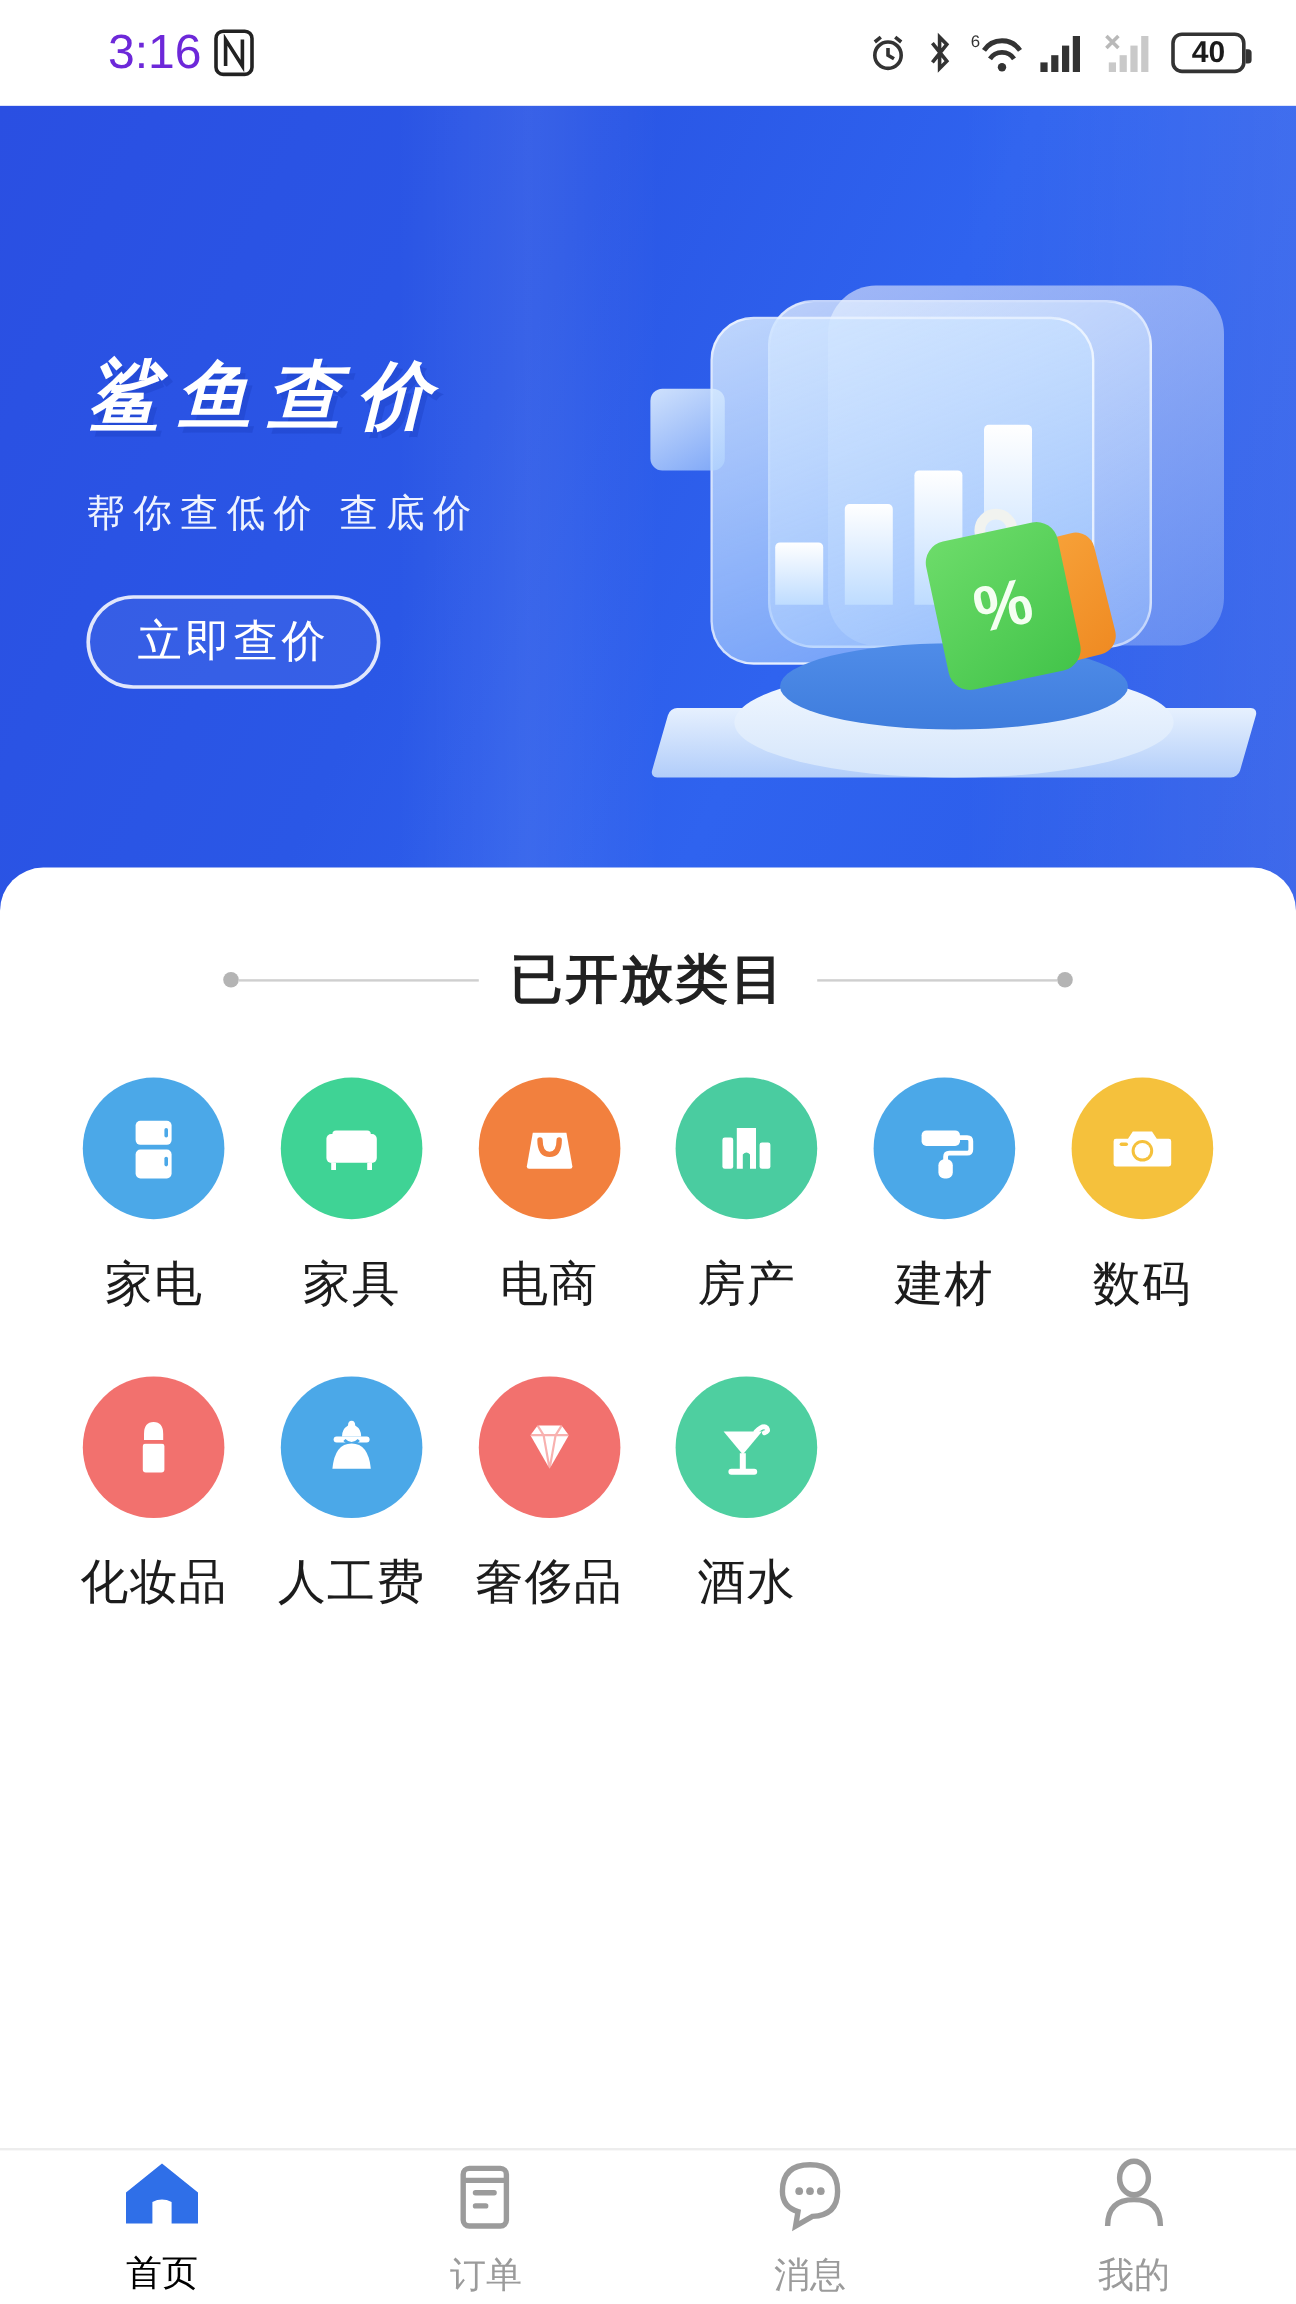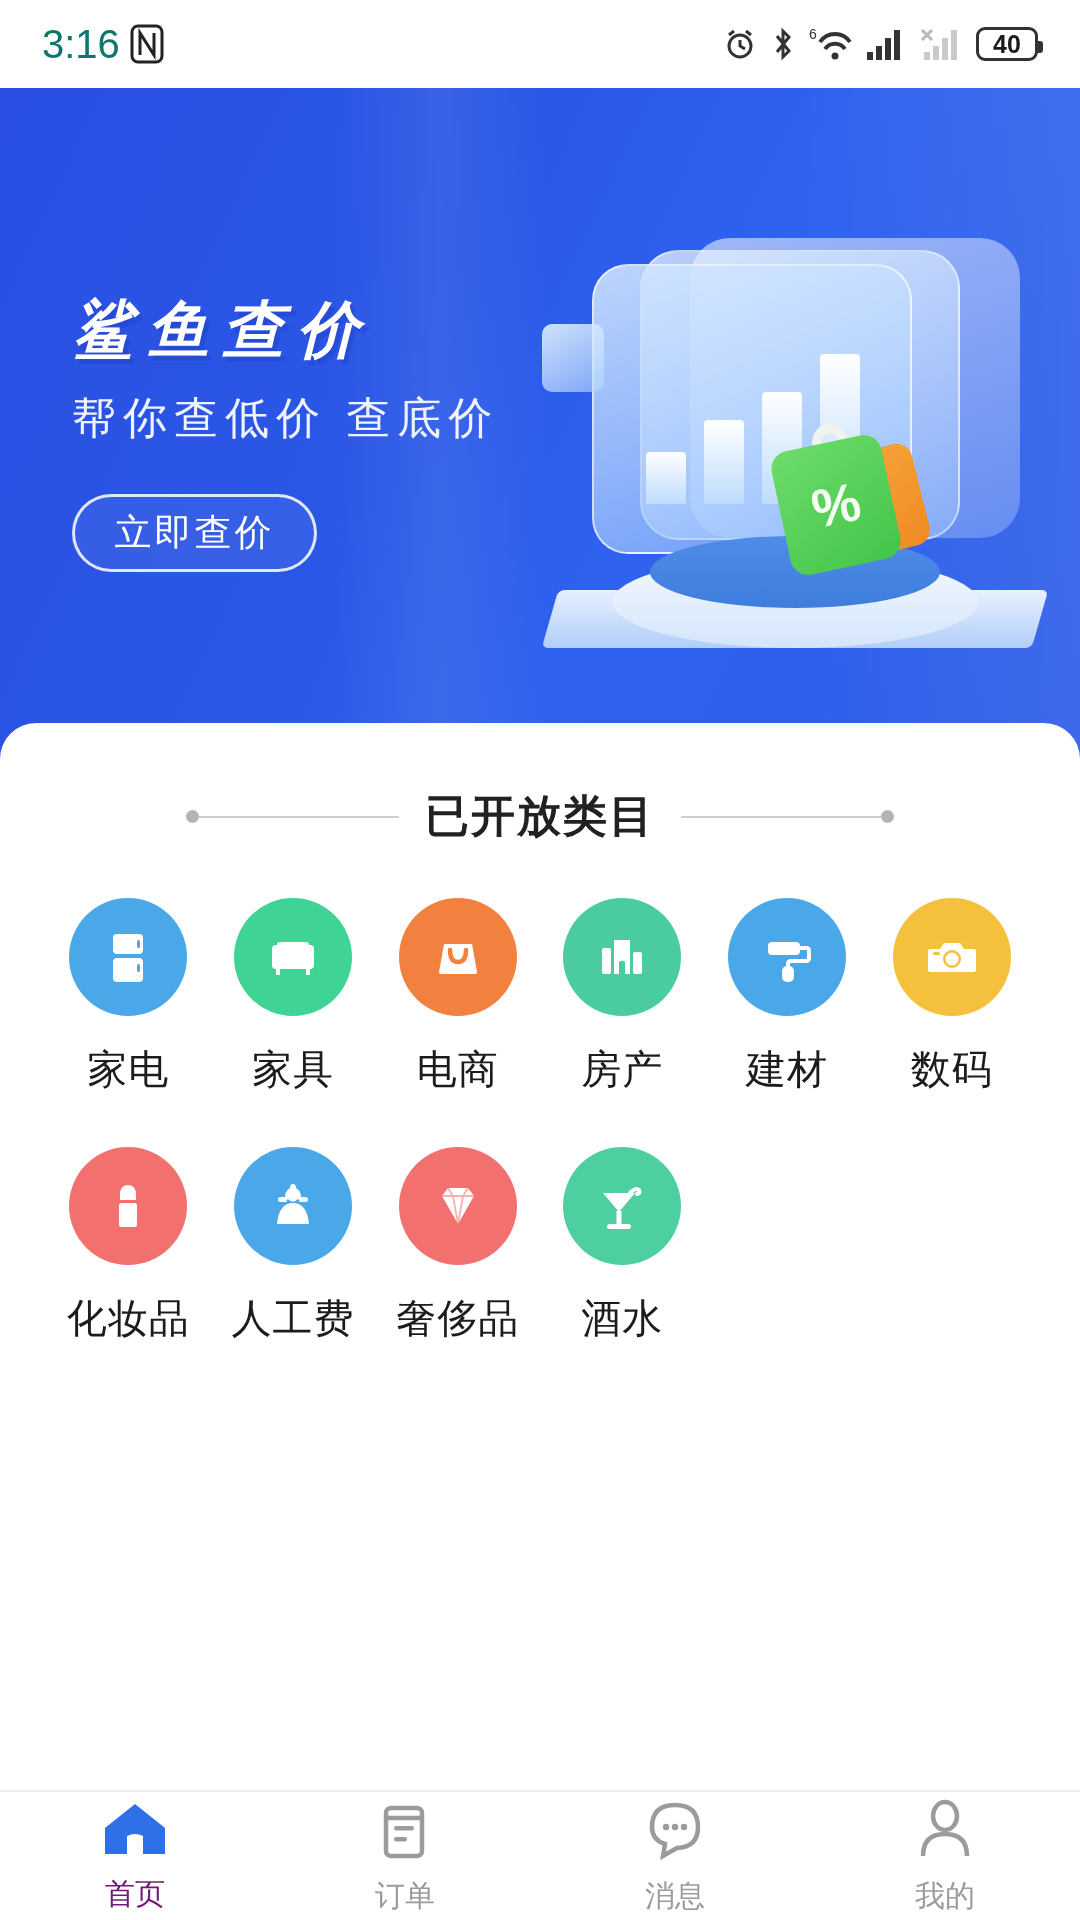--- a/index.html
+++ b/index.html
@@ -10,21 +10,21 @@
   }
   #phone { position:relative; width:1080px; height:1920px; background:#fff; }
 
   
   .statusbar {
     position:absolute; top:0; left:0; width:1080px; height:88px;
     display:flex; align-items:center; justify-content:space-between;
     padding:0 42px; background:#fff; z-index:30;
   }
   .sb-left { display:flex; align-items:center; gap:10px; }
-  .sb-clock { font-size:40px; color:#0f766e; letter-spacing:0px; font-weight:400; }
+  .sb-clock { font-size:40px; color:#6d28d9; letter-spacing:0px; font-weight:400;margin-left:48px; }
   .sb-right { display:flex; align-items:center; gap:13px; }
   .sb-icon { display:flex; align-items:flex-end; }
   .batt {
     display:flex; align-items:center; justify-content:center;
     width:62px; height:34px; border:3px solid #333; border-radius:9px;
     font-size:25px; color:#1b1b1b; font-weight:600; position:relative;text-align:right;
   }
   .batt:after {
     content:""; position:absolute; right:-8px; top:11px;
     width:5px; height:12px; background:#333; border-radius:0 3px 3px 0;
@@ -45,21 +45,21 @@
     background:linear-gradient(90deg,rgba(255,255,255,0) 0%,rgba(255,255,255,.09) 100%);
   }
   .banner-text { position:absolute; left:72px; top:200px; }
   .b-title {
     font-size:62px; font-weight:800; color:#fff; letter-spacing:13px;
     font-family:"DejaVu Sans","Liberation Sans",sans-serif;
     font-style:italic;
     text-shadow:4px 5px 0 rgba(25,60,190,.35);
   }
   .b-sub {
-    margin-top:17px; font-size:44px; color:#eef3ff; letter-spacing:7px;
+    margin-top:34px; font-size:32px; color:#eef3ff; letter-spacing:7px;
     font-weight:400;
   }
   .b-cta {
     margin-top:46px; display:inline-flex; align-items:center; justify-content:center;
     width:245px; height:78px; border:3px solid rgba(255,255,255,.85);
     border-radius:39px; color:#fff; font-size:37px; letter-spacing:3px;
     background:rgba(255,255,255,.06);
   }
 
   
@@ -144,21 +144,21 @@
   .cat-label { margin-top:26px; font-size:40px; color:#1c1c1c; letter-spacing:1px; }
 
   
   .tabbar {
     position:absolute; bottom:0; left:0; width:1080px; height:130px;
     background:#fff; border-top:2px solid #ededed; z-index:20;
     display:flex; align-items:center;
   }
   .tab { flex:1; display:flex; flex-direction:column; align-items:center; gap:10px; }
   .tab-label { font-size:30px; }
-  .tab.active .tab-label { color:#701a75; }
+  .tab.active .tab-label { color:#000000; }
   .tab .tab-label { color:#9b9b9b; }
 </style>
 </head>
 <body>
 
 <div id="phone">
 
   <div class="statusbar">
     <div class="sb-left">
       <span class="sb-clock">3:16</span>

